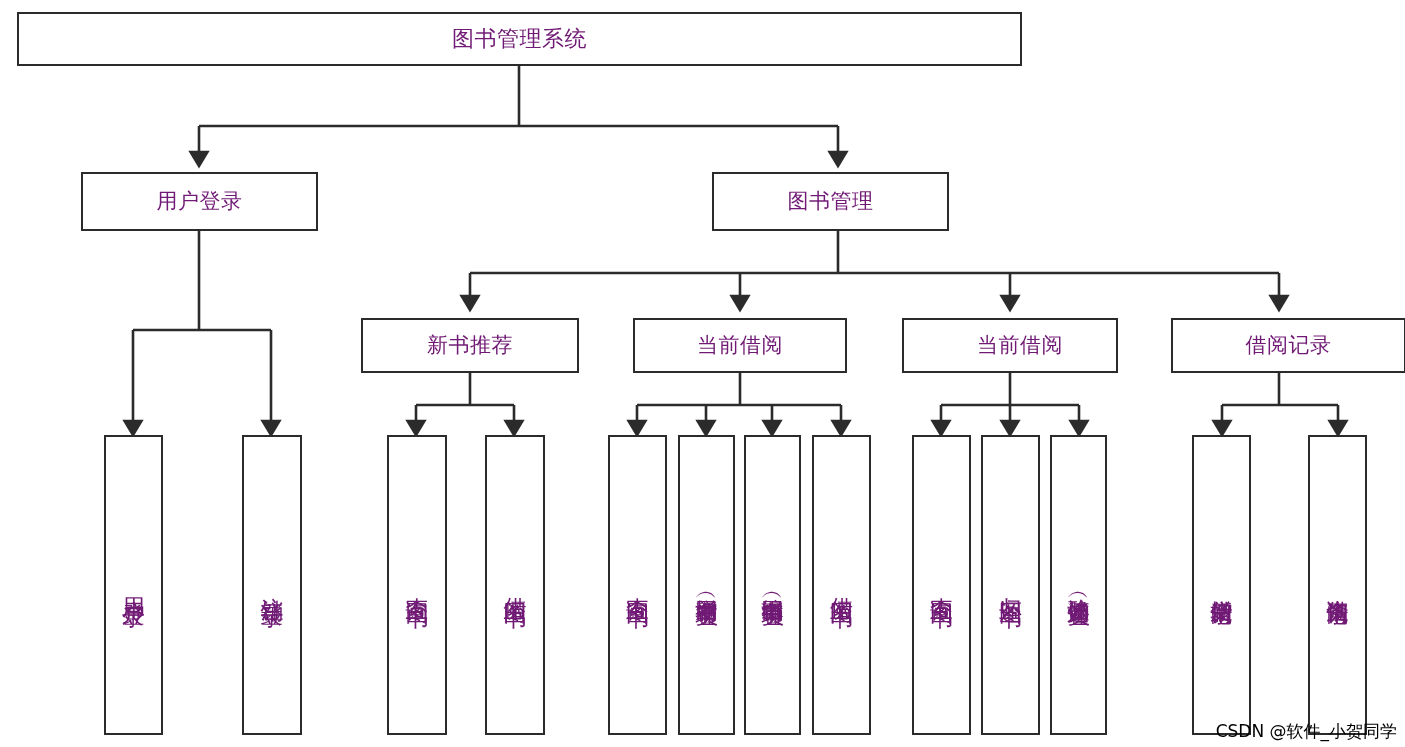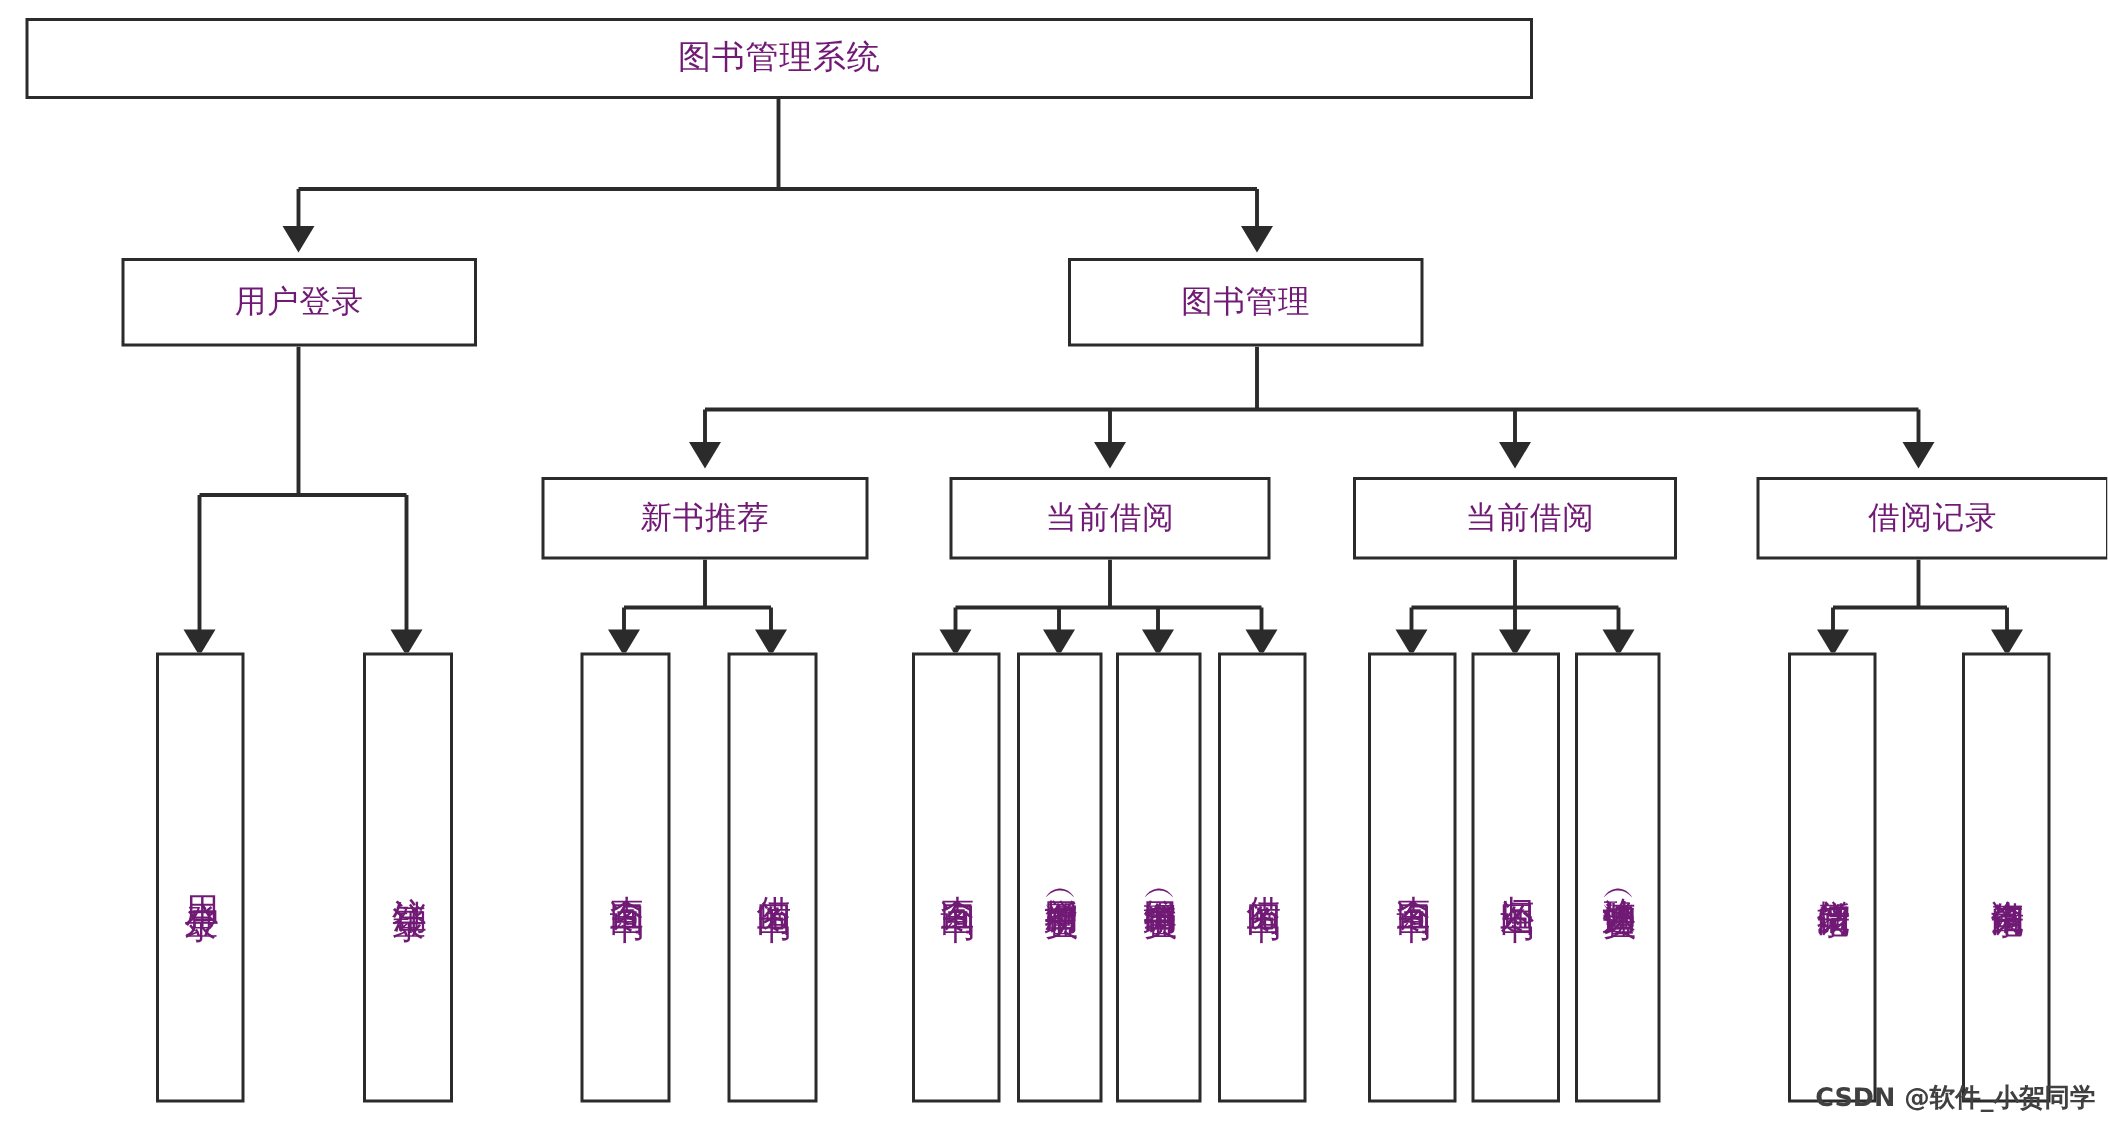--- a/index.html
+++ b/index.html
@@ -64,26 +64,25 @@
     line-height: 1;
   }
   .node.vert.tall-text .node-label {
     font-size: 22px;
     letter-spacing: 1px;
   }
   #watermark {
     position: absolute;
     right: 8px;
     bottom: 4px;
-    color: #404040;
+    color: #000000;
     font-size: 17px;
     font-family: "DejaVu Sans", "Liberation Sans", sans-serif;
     white-space: nowrap;
     user-select: none;
-    font-weight: bold;
   }
 </style>
 </head>
 <body>
 
 <div id="diagram-root">
 
   <svg id="edges-layer" viewBox="0 0 1405 747" width="1405" height="747" xmlns="http://www.w3.org/2000/svg">
     <defs>
       <marker id="arrowhead" markerWidth="9" markerHeight="9" refX="3.2" refY="4.5" orient="auto" markerUnits="strokeWidth">

